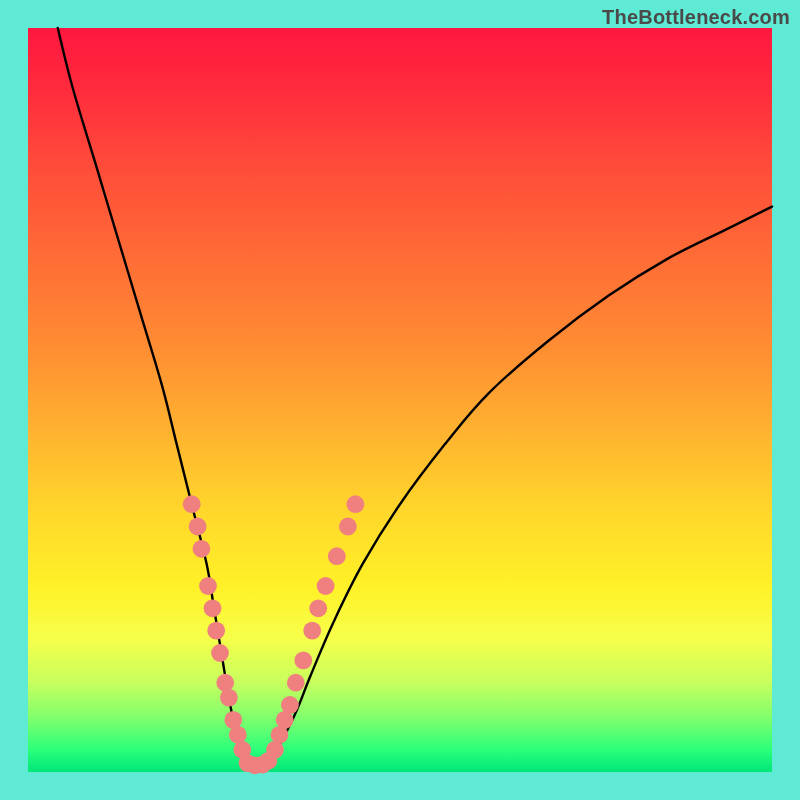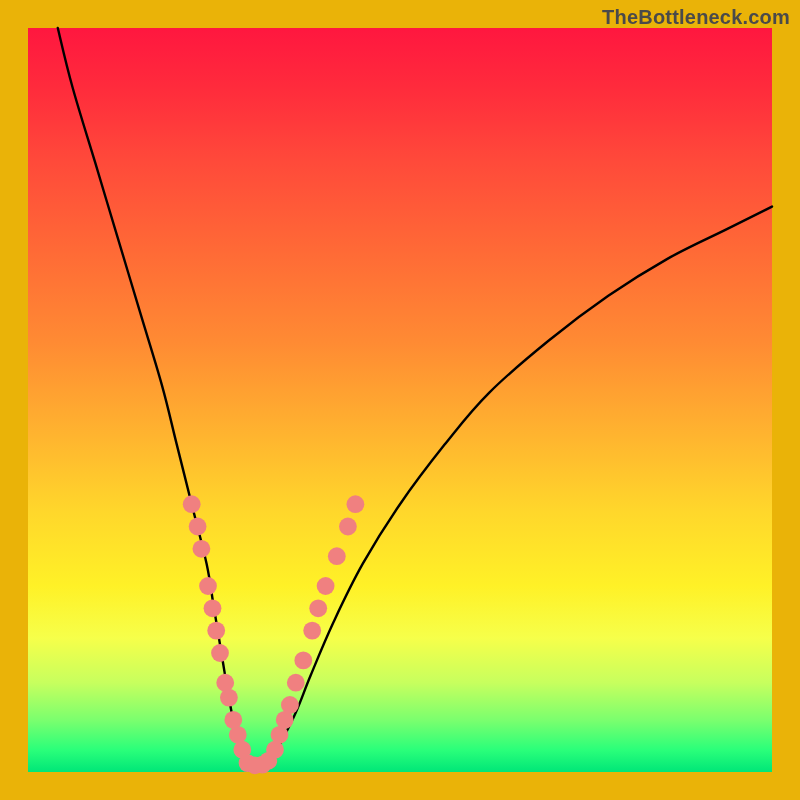--- a/index.html
+++ b/index.html
@@ -7,21 +7,21 @@
     padding: 0;
     width: 800px;
     height: 800px;
     overflow: hidden;
     background: #000;
     font-family: Arial, Helvetica, sans-serif;
   }
   .frame {
     position: absolute;
     inset: 0;
-    background: #eab308;
+    background: #5eead4;
   }
   .plot {
     position: absolute;
     left: 28px;
     top: 28px;
     width: 744px;
     height: 744px;
     
     background: linear-gradient(
       to bottom,

